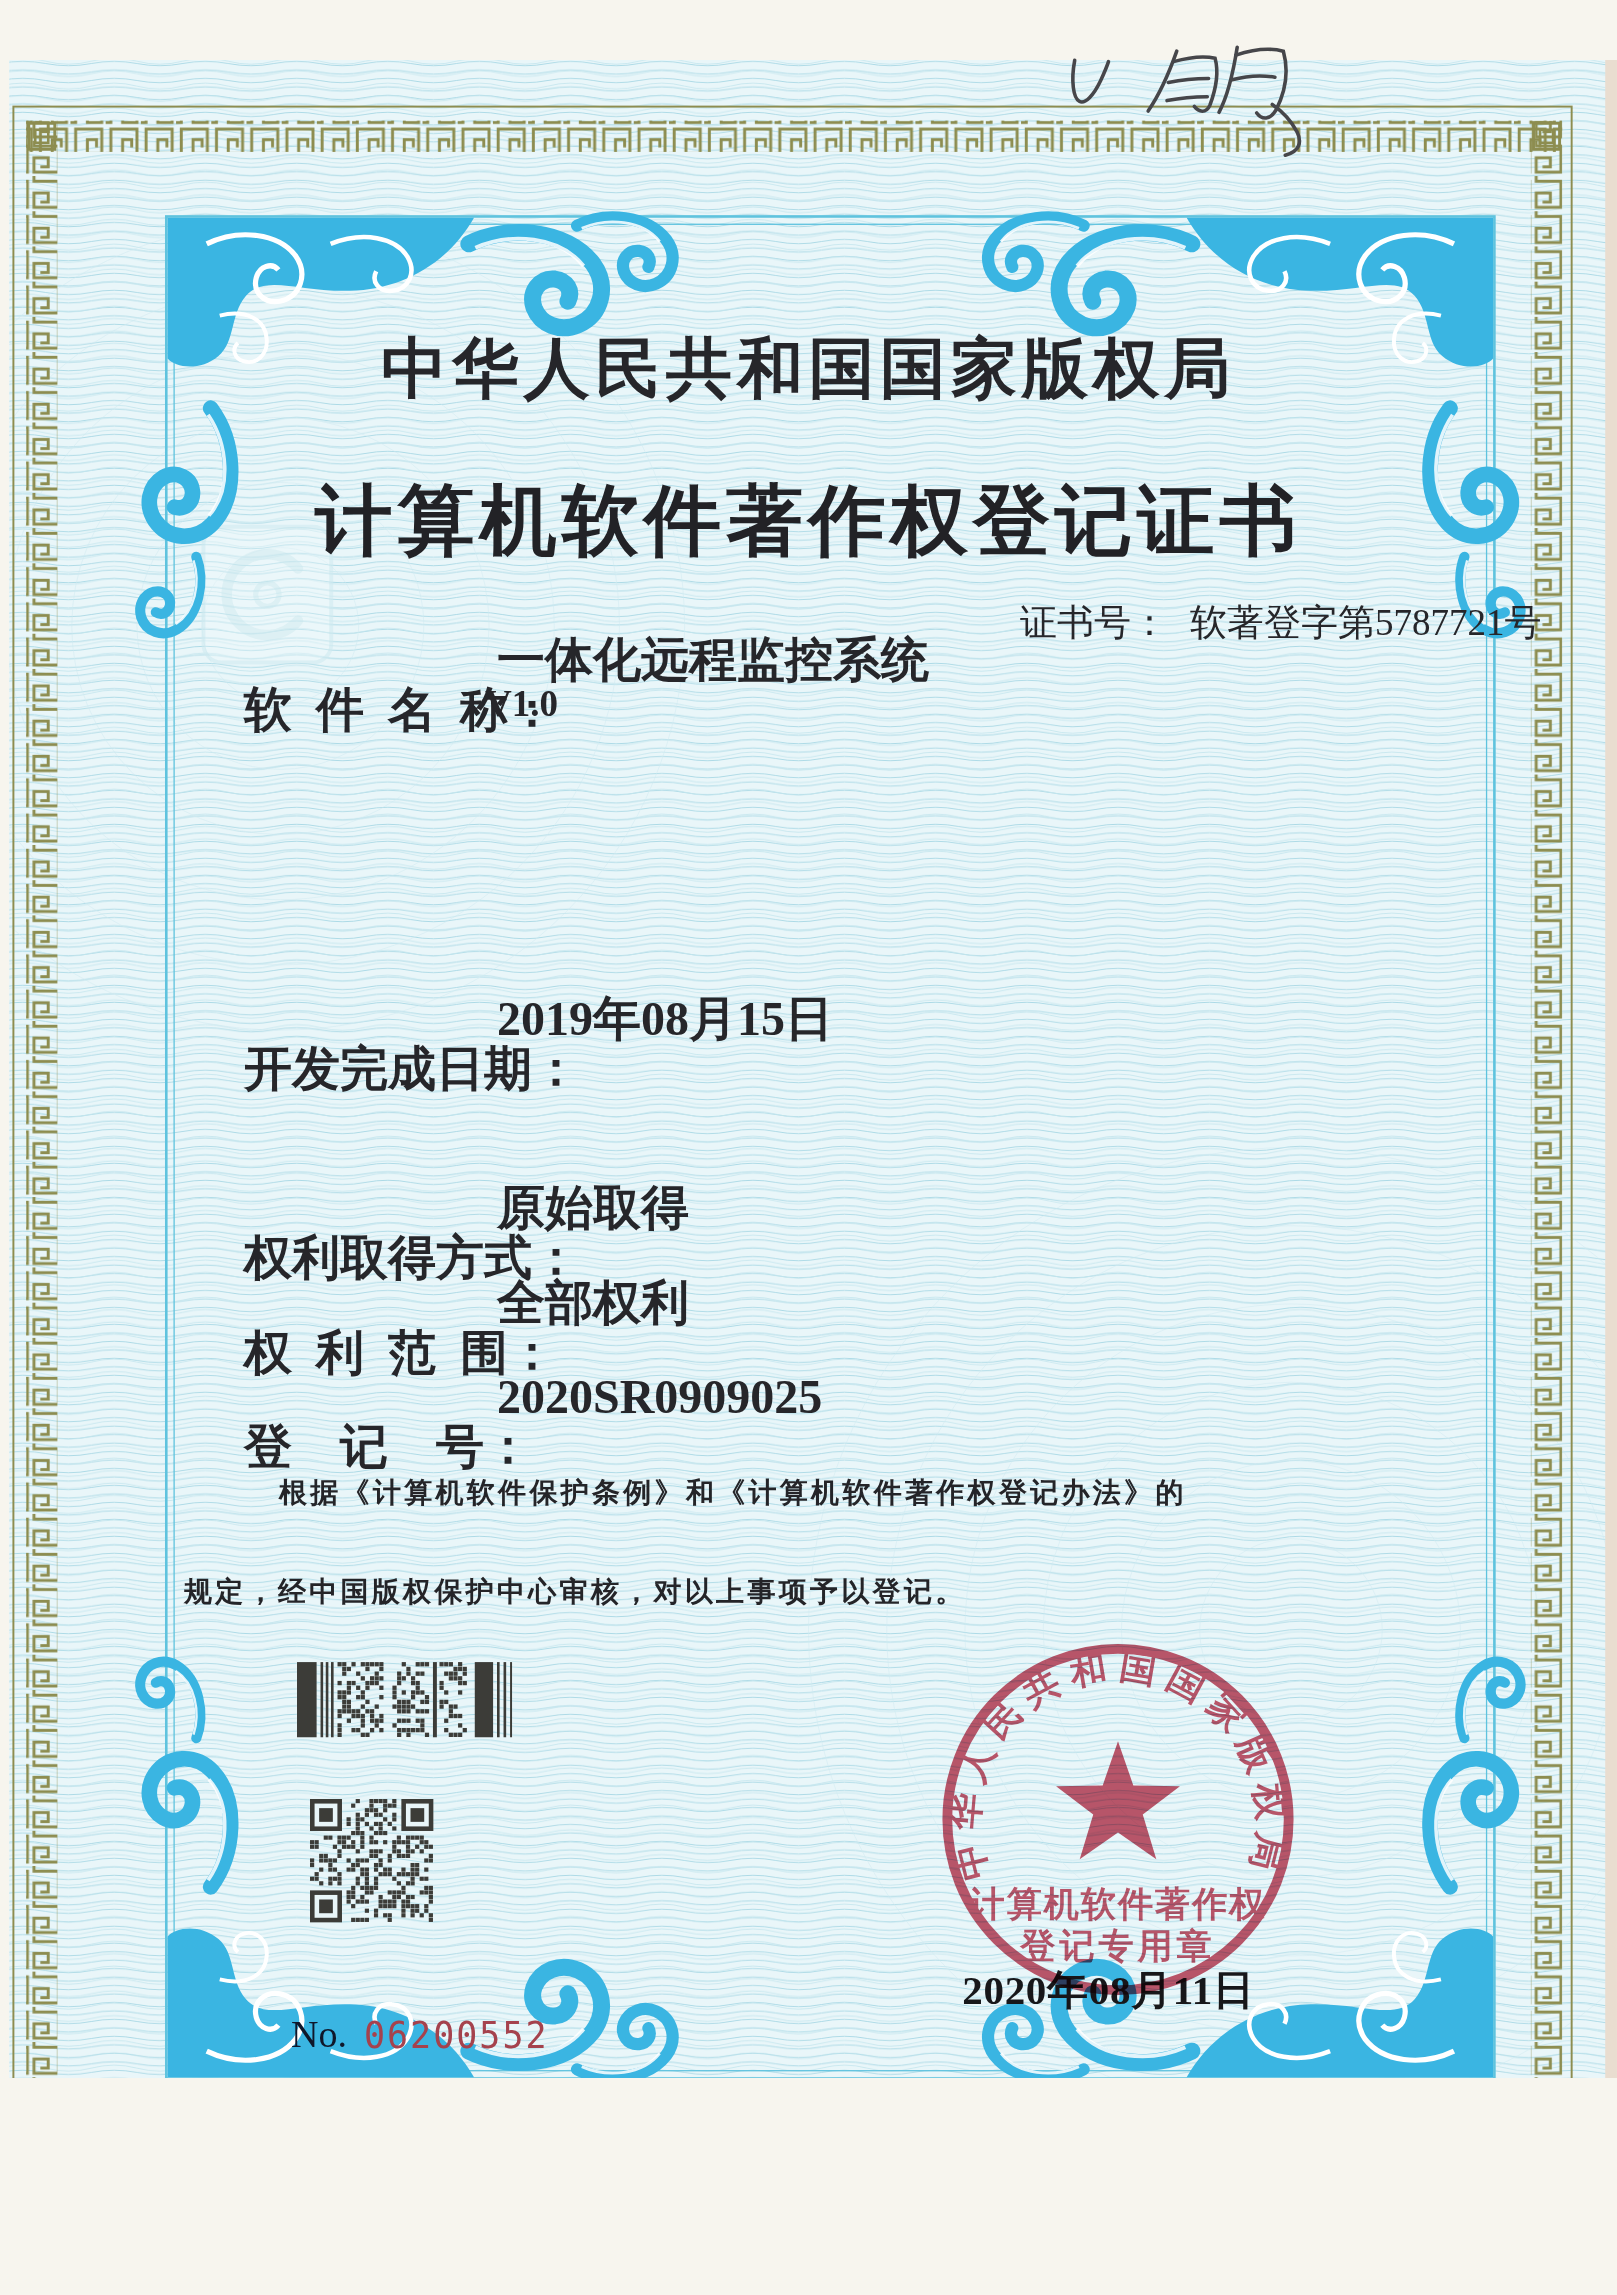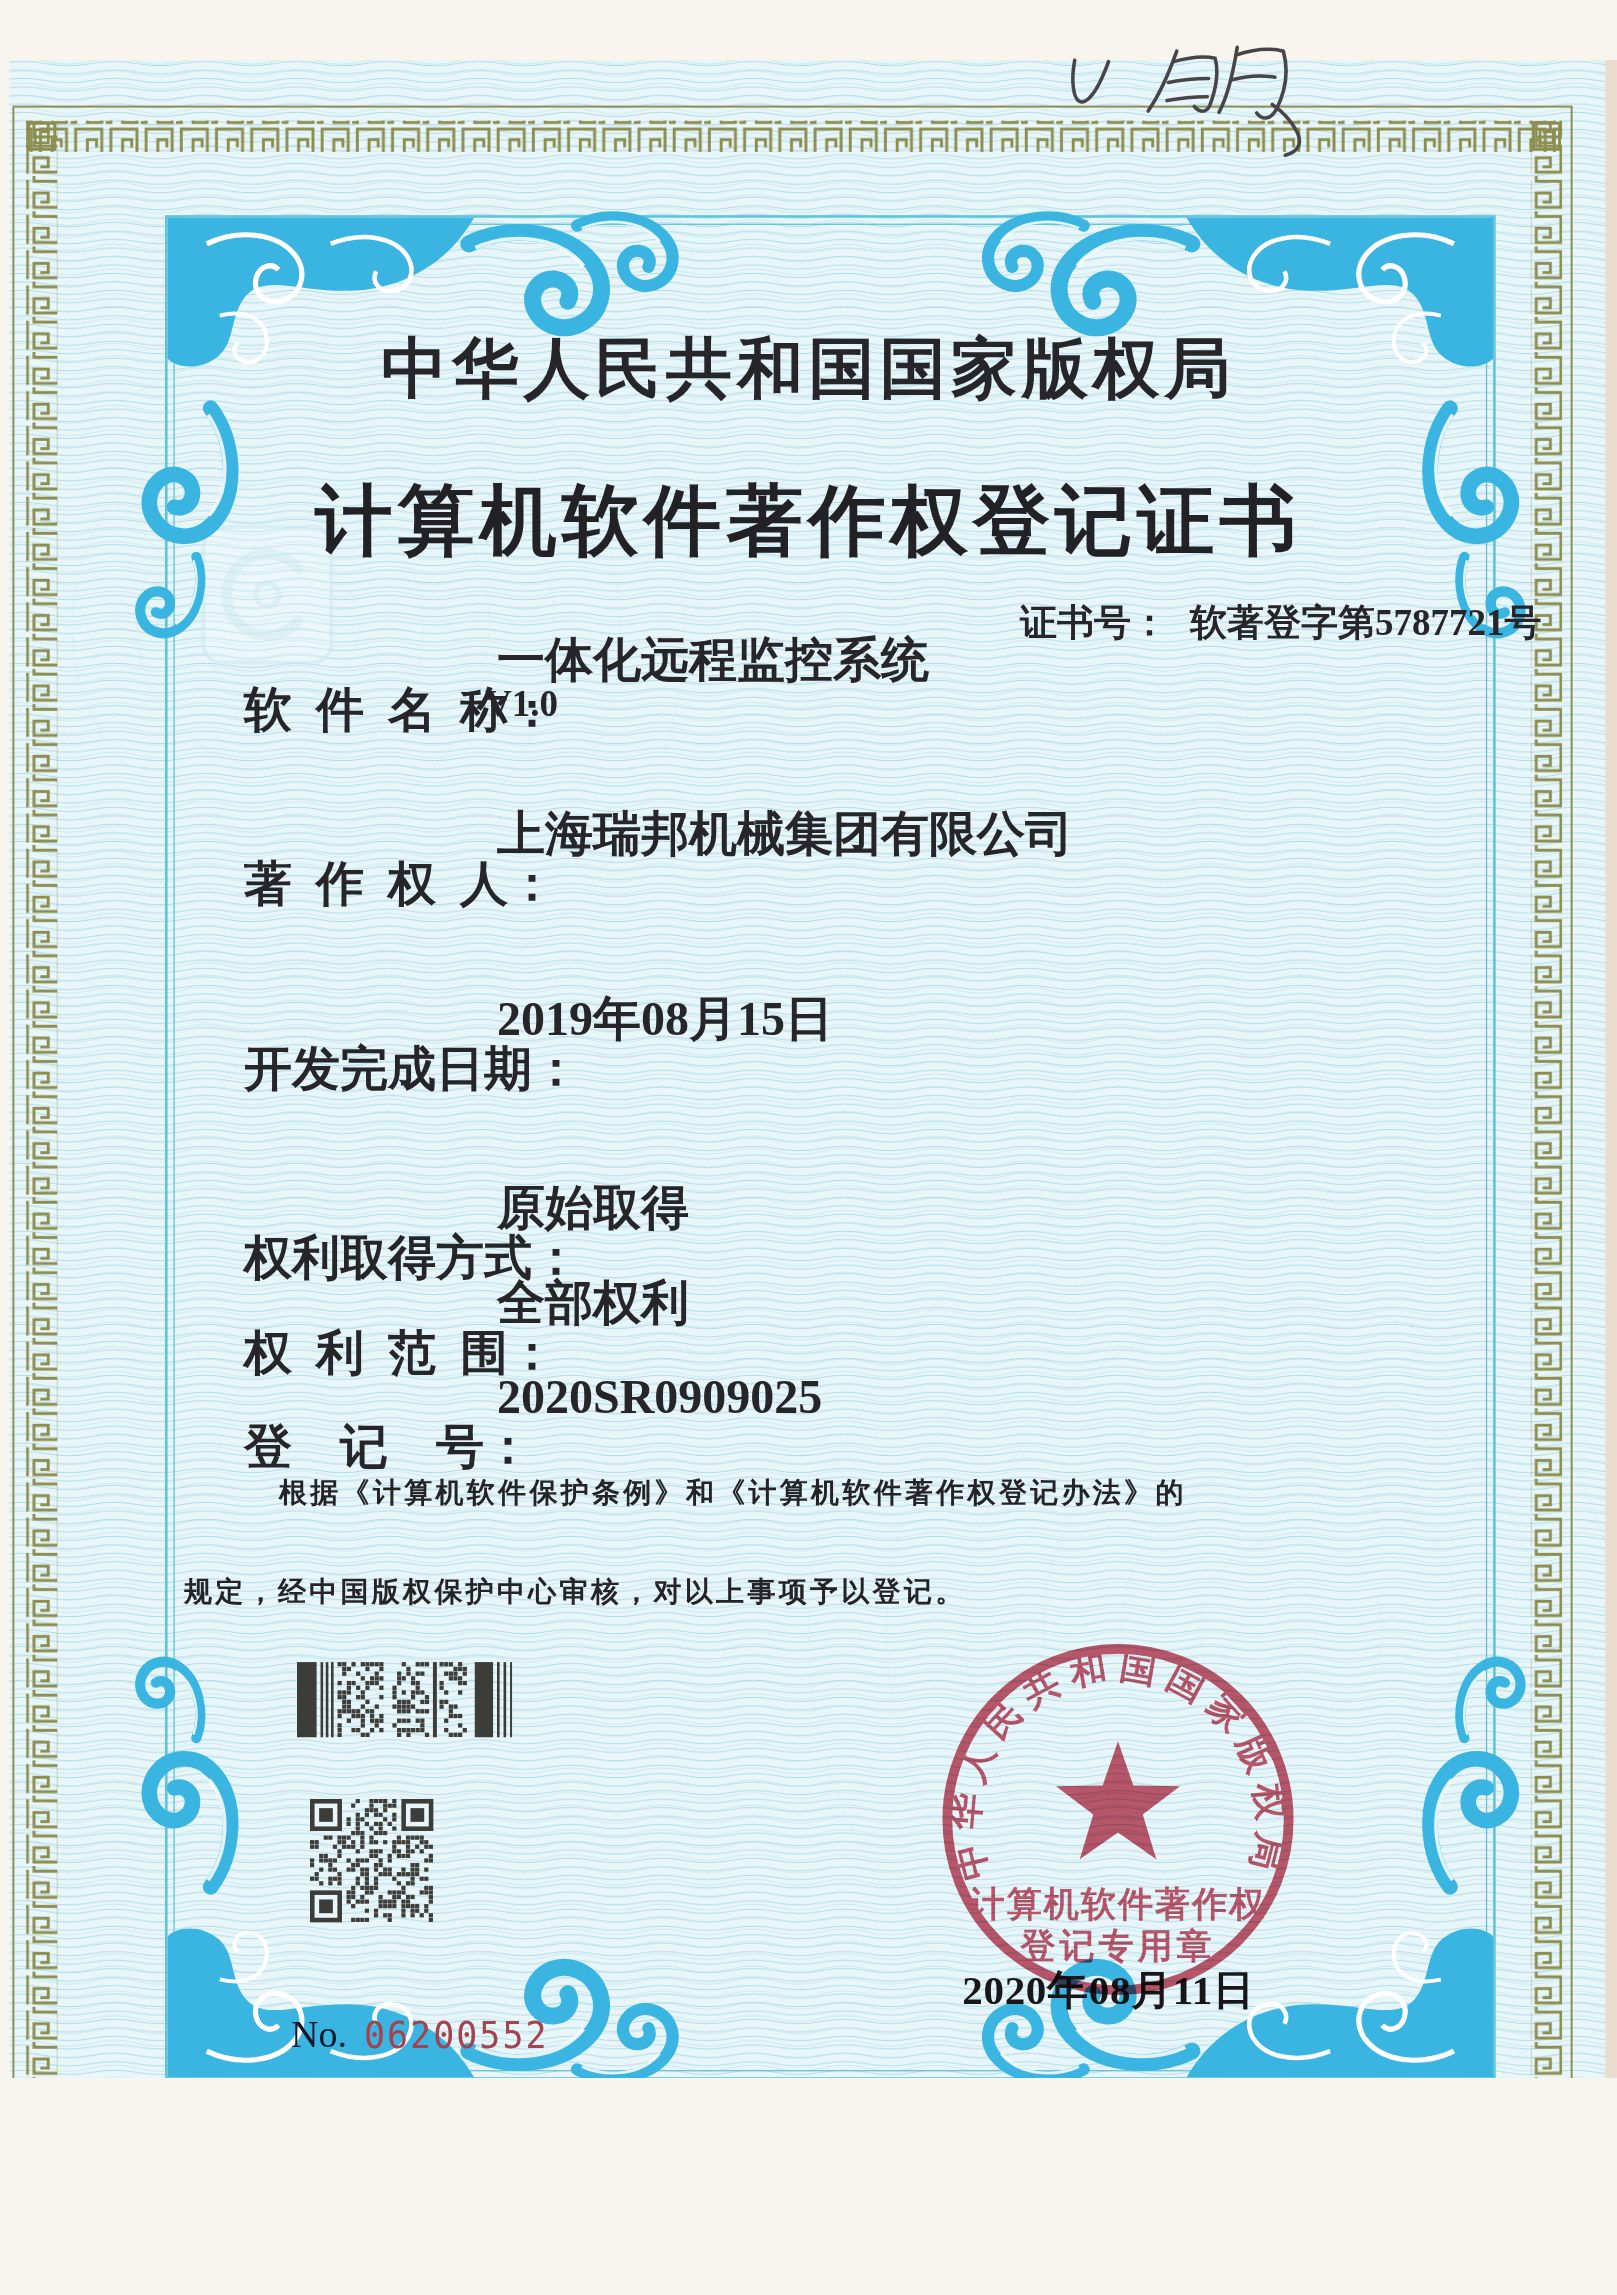--- a/index.html
+++ b/index.html
@@ -5,21 +5,21 @@
   html,body{margin:0;padding:0;}
   body{background:#f7f5ee;}
   .page{position:relative;width:1617px;height:2078px;background:#f7f5ee;overflow:hidden;
         font-family:"Liberation Serif","DejaVu Serif",serif;color:#26262a;}
   .bg,.overlay-svg{position:absolute;left:0;top:0;pointer-events:none;}
   .txt{position:absolute;line-height:1.05;white-space:pre;}
   .authority{left:0;top:334px;width:100%;text-align:center;font-size:66px;font-weight:bold;
              letter-spacing:5.2px;color:#26262a;}
   .cert-title{left:0;top:433px;width:100%;text-align:center;font-size:77px;font-weight:bold;
               letter-spacing:5.2px;color:#222226;margin-top:48px;}
-  .certno{left:983px;top:565px;font-size:37px;font-weight:bold;}
+  .certno{left:983px;top:565px;font-size:37px;font-weight:normal;}
   .certno .certno-val{margin-left:22px;}
   .row{left:196px;font-size:48px;font-weight:bold;}
   .row .val{position:absolute;left:301px;top:0;white-space:pre;}
   .version{left:485px;top:685px;font-size:37px;font-weight:bold;}
   .statement-line{left:184px;width:1291px;font-size:28px;font-weight:bold;letter-spacing:3.3px;
                   color:#242428;}
   .indent{text-indent:95px;}
   .serial{left:253px;top:1975px;font-size:38px;}
   .serial .no-label{color:#0f172a;}
   .serial .no-value{display:inline-block;margin-left:17px;color:#a5424d;
@@ -132,24 +132,20 @@
   <div class="txt certno">
     <span>证书号：</span><span class="certno-val">软著登字第5787721号</span>
   </div>
 
   <div class="txt row" style="top:635px">
     <span class="lab">软 件 名 称：</span>
     <span class="val">一体化远程监控系统</span>
   </div>
   <div class="txt version">V1.0</div>
 
-  <div class="txt row" style="top:809px">
-    <span class="lab">著 作 权 人：</span>
-    <span class="val">上海瑞邦机械集团有限公司</span>
-  </div>
 
   <div class="txt row" style="top:994px">
     <span class="lab">开发完成日期：</span>
     <span class="val">2019年08月15日</span>
   </div>
 
 
   <div class="txt row" style="top:1278px">
     <span class="lab">权 利 范 围：</span>
     <span class="val">全部权利</span>

